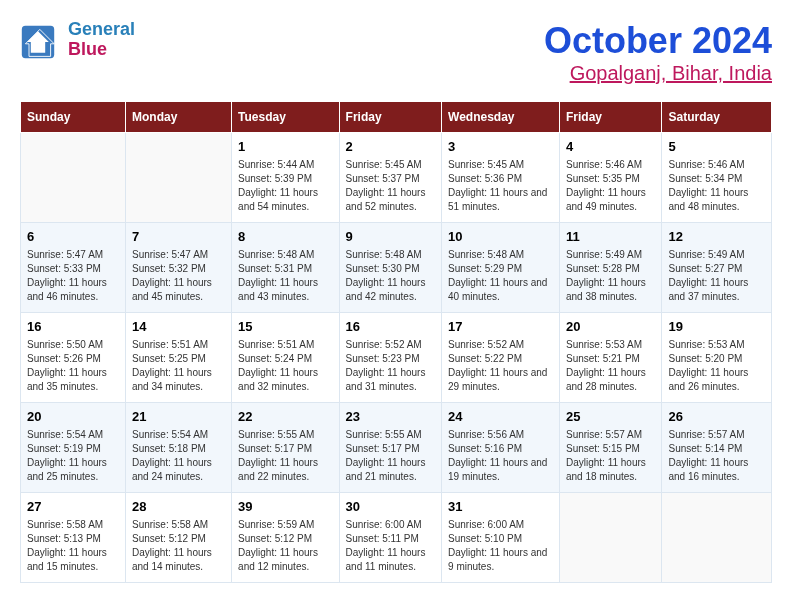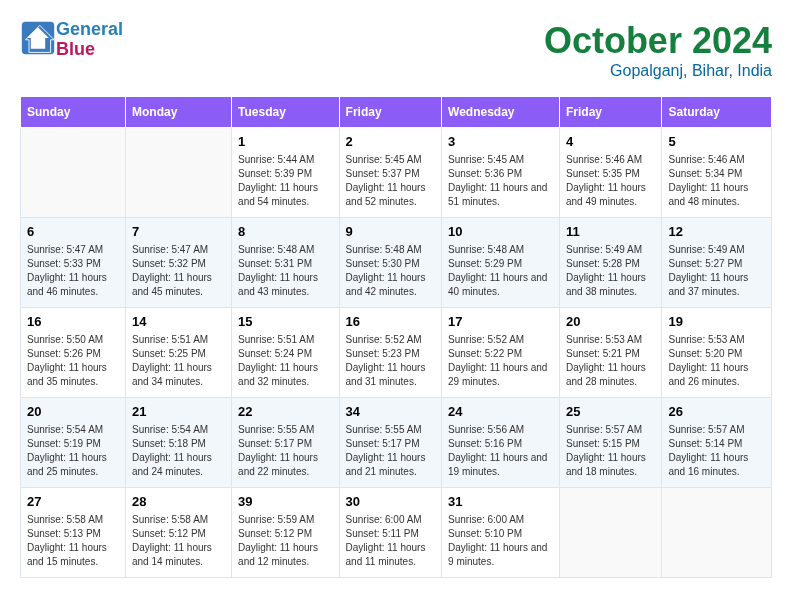--- a/index.html
+++ b/index.html
@@ -11,56 +11,57 @@
       padding: 20px;
     }
     .header {
       display: flex;
       justify-content: space-between;
       align-items: flex-start;
       margin-bottom: 16px;
     }
     .logo {
       display: flex;
-      align-items: flex-start;
-      gap: 0;
+      align-items: flex-end;
+      gap: 12px;
     }
     .logo-text {
       font-size: 18px;
       font-weight: bold;
       color: #2c3e50;
       line-height: 1.1;
     }
     .logo-text span {
       color: #2980b9;
     }
     .logo-icon {
       width: 36px;
       height: 36px;
     }
     .title-section {
       text-align: right;
     }
     .main-title {
       font-size: 36px;
       font-weight: bold;
-      color: #15803d;
+      color: #1d4ed8;
       margin-left: 28px;
     }
     .subtitle {
-      font-size: 16px;
-      color: #0369a1;
+      font-size: 20px;
+      color: #be185d;
+      text-decoration: underline;
     }
     table {
       width: 100%;
       border-collapse: collapse;
       font-size: 11px;
     }
     thead tr {
-      background: #8b5cf6;
+      background: #7f1d1d;
       color: #fff;
     }
     thead th {
       padding: 8px 6px;
       text-align: left;
       font-size: 12px;
       font-weight: bold;
       border: 1px solid #fff;
     }
     tbody tr {
@@ -215,21 +216,21 @@
         </td>
         <td>
           <div class="day-num">21</div>
           <div class="day-info">Sunrise: 5:54 AM<br>Sunset: 5:18 PM<br>Daylight: 11 hours and 24 minutes.</div>
         </td>
         <td>
           <div class="day-num">22</div>
           <div class="day-info">Sunrise: 5:55 AM<br>Sunset: 5:17 PM<br>Daylight: 11 hours and 22 minutes.</div>
         </td>
         <td>
-          <div class="day-num">34</div>
+          <div class="day-num">23</div>
           <div class="day-info">Sunrise: 5:55 AM<br>Sunset: 5:17 PM<br>Daylight: 11 hours and 21 minutes.</div>
         </td>
         <td>
           <div class="day-num">24</div>
           <div class="day-info">Sunrise: 5:56 AM<br>Sunset: 5:16 PM<br>Daylight: 11 hours and 19 minutes.</div>
         </td>
         <td>
           <div class="day-num">25</div>
           <div class="day-info">Sunrise: 5:57 AM<br>Sunset: 5:15 PM<br>Daylight: 11 hours and 18 minutes.</div>
         </td>

